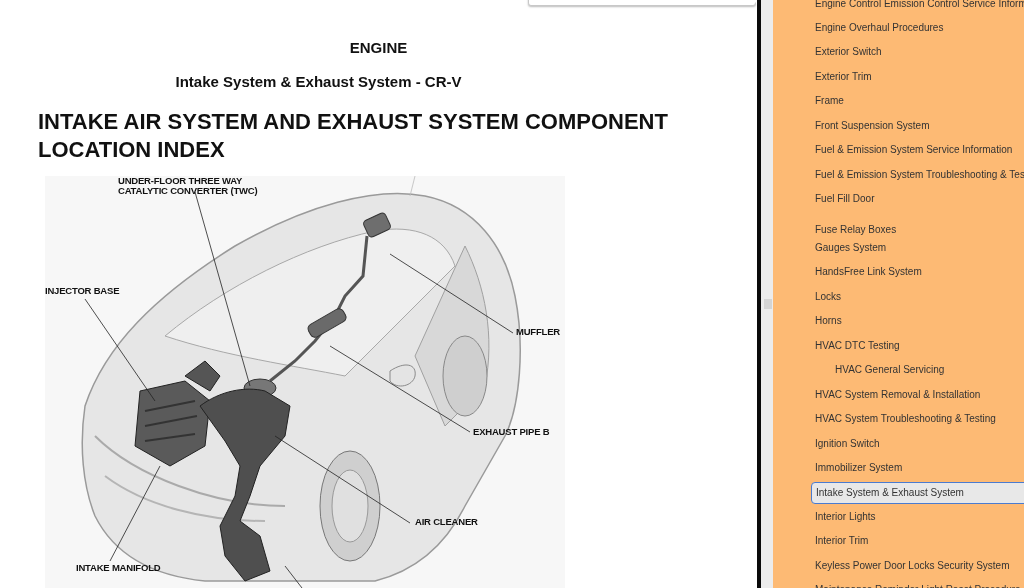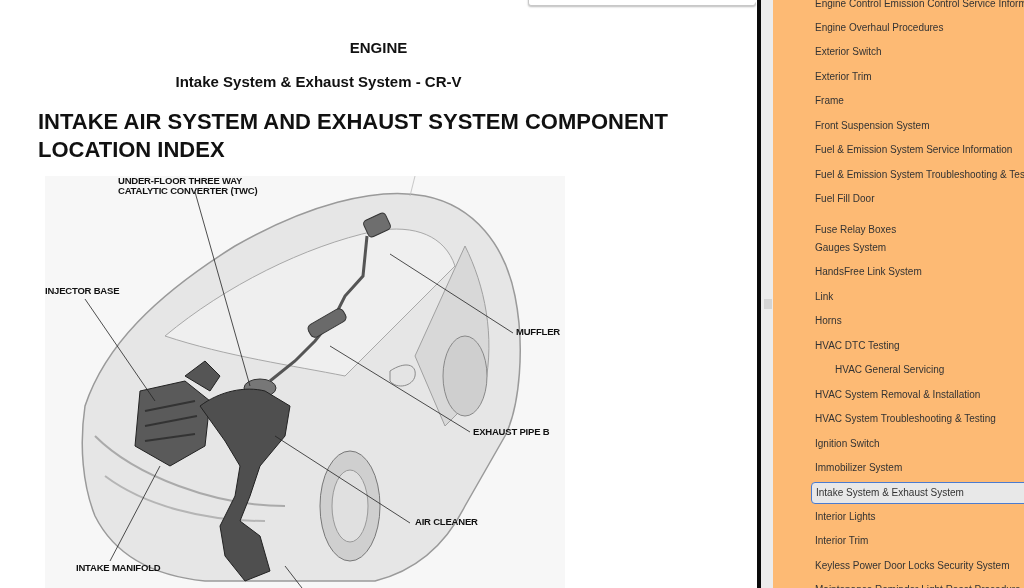--- a/index.html
+++ b/index.html
@@ -82,21 +82,21 @@
   <div class="nav-item" style="top:42px;">Exterior Switch</div>
   <div class="nav-item" style="top:67px;">Exterior Trim</div>
   <div class="nav-item" style="top:91px;">Frame</div>
   <div class="nav-item" style="top:116px;">Front Suspension System</div>
   <div class="nav-item" style="top:140px;">Fuel &amp; Emission System Service Information</div>
   <div class="nav-item" style="top:165px;">Fuel &amp; Emission System Troubleshooting &amp; Tes</div>
   <div class="nav-item" style="top:189px;">Fuel Fill Door</div>
   <div class="nav-item" style="top:220px;">Fuse Relay Boxes</div>
   <div class="nav-item" style="top:238px;">Gauges System</div>
   <div class="nav-item" style="top:262px;">HandsFree Link System</div>
-  <div class="nav-item" style="top:287px;">Link</div>
+  <div class="nav-item" style="top:287px;">Locks</div>
   <div class="nav-item" style="top:311px;">Horns</div>
   <div class="nav-item" style="top:336px;">HVAC DTC Testing</div>
   <div class="nav-item" style="top:360px;padding-left:20px;">HVAC General Servicing</div>
   <div class="nav-item" style="top:385px;">HVAC System Removal &amp; Installation</div>
   <div class="nav-item" style="top:409px;">HVAC System Troubleshooting &amp; Testing</div>
   <div class="nav-item" style="top:434px;">Ignition Switch</div>
   <div class="nav-item" style="top:458px;">Immobilizer System</div>
   <div class="nav-item active" style="top:482px;">Intake System &amp; Exhaust System</div>
   <div class="nav-item" style="top:507px;">Interior Lights</div>
   <div class="nav-item" style="top:531px;">Interior Trim</div>

